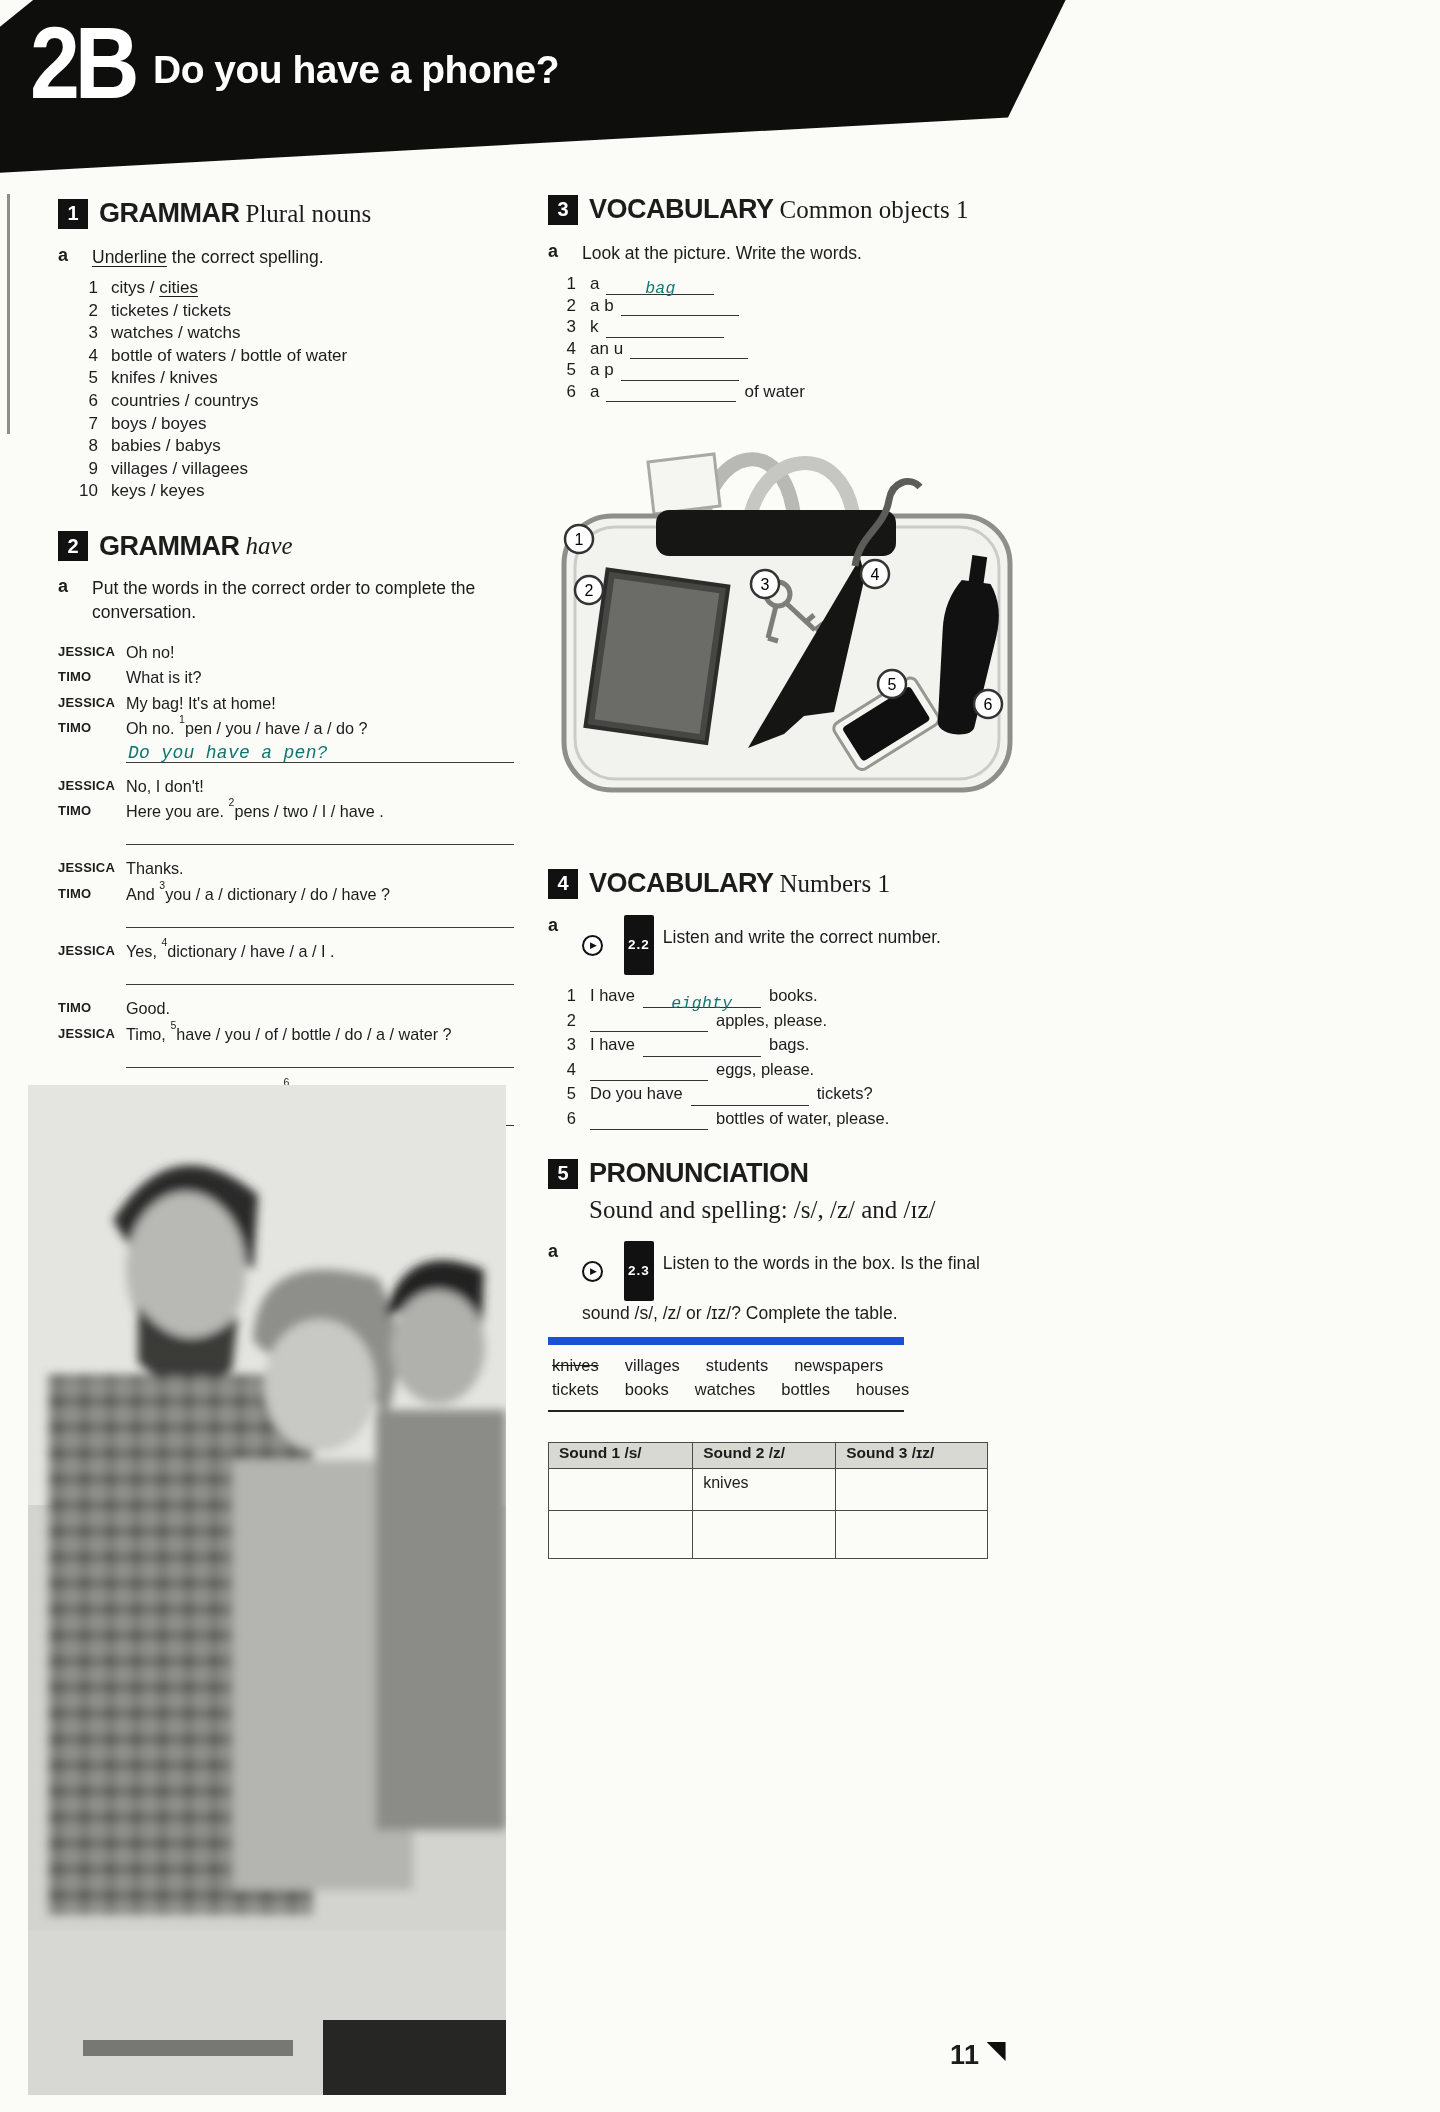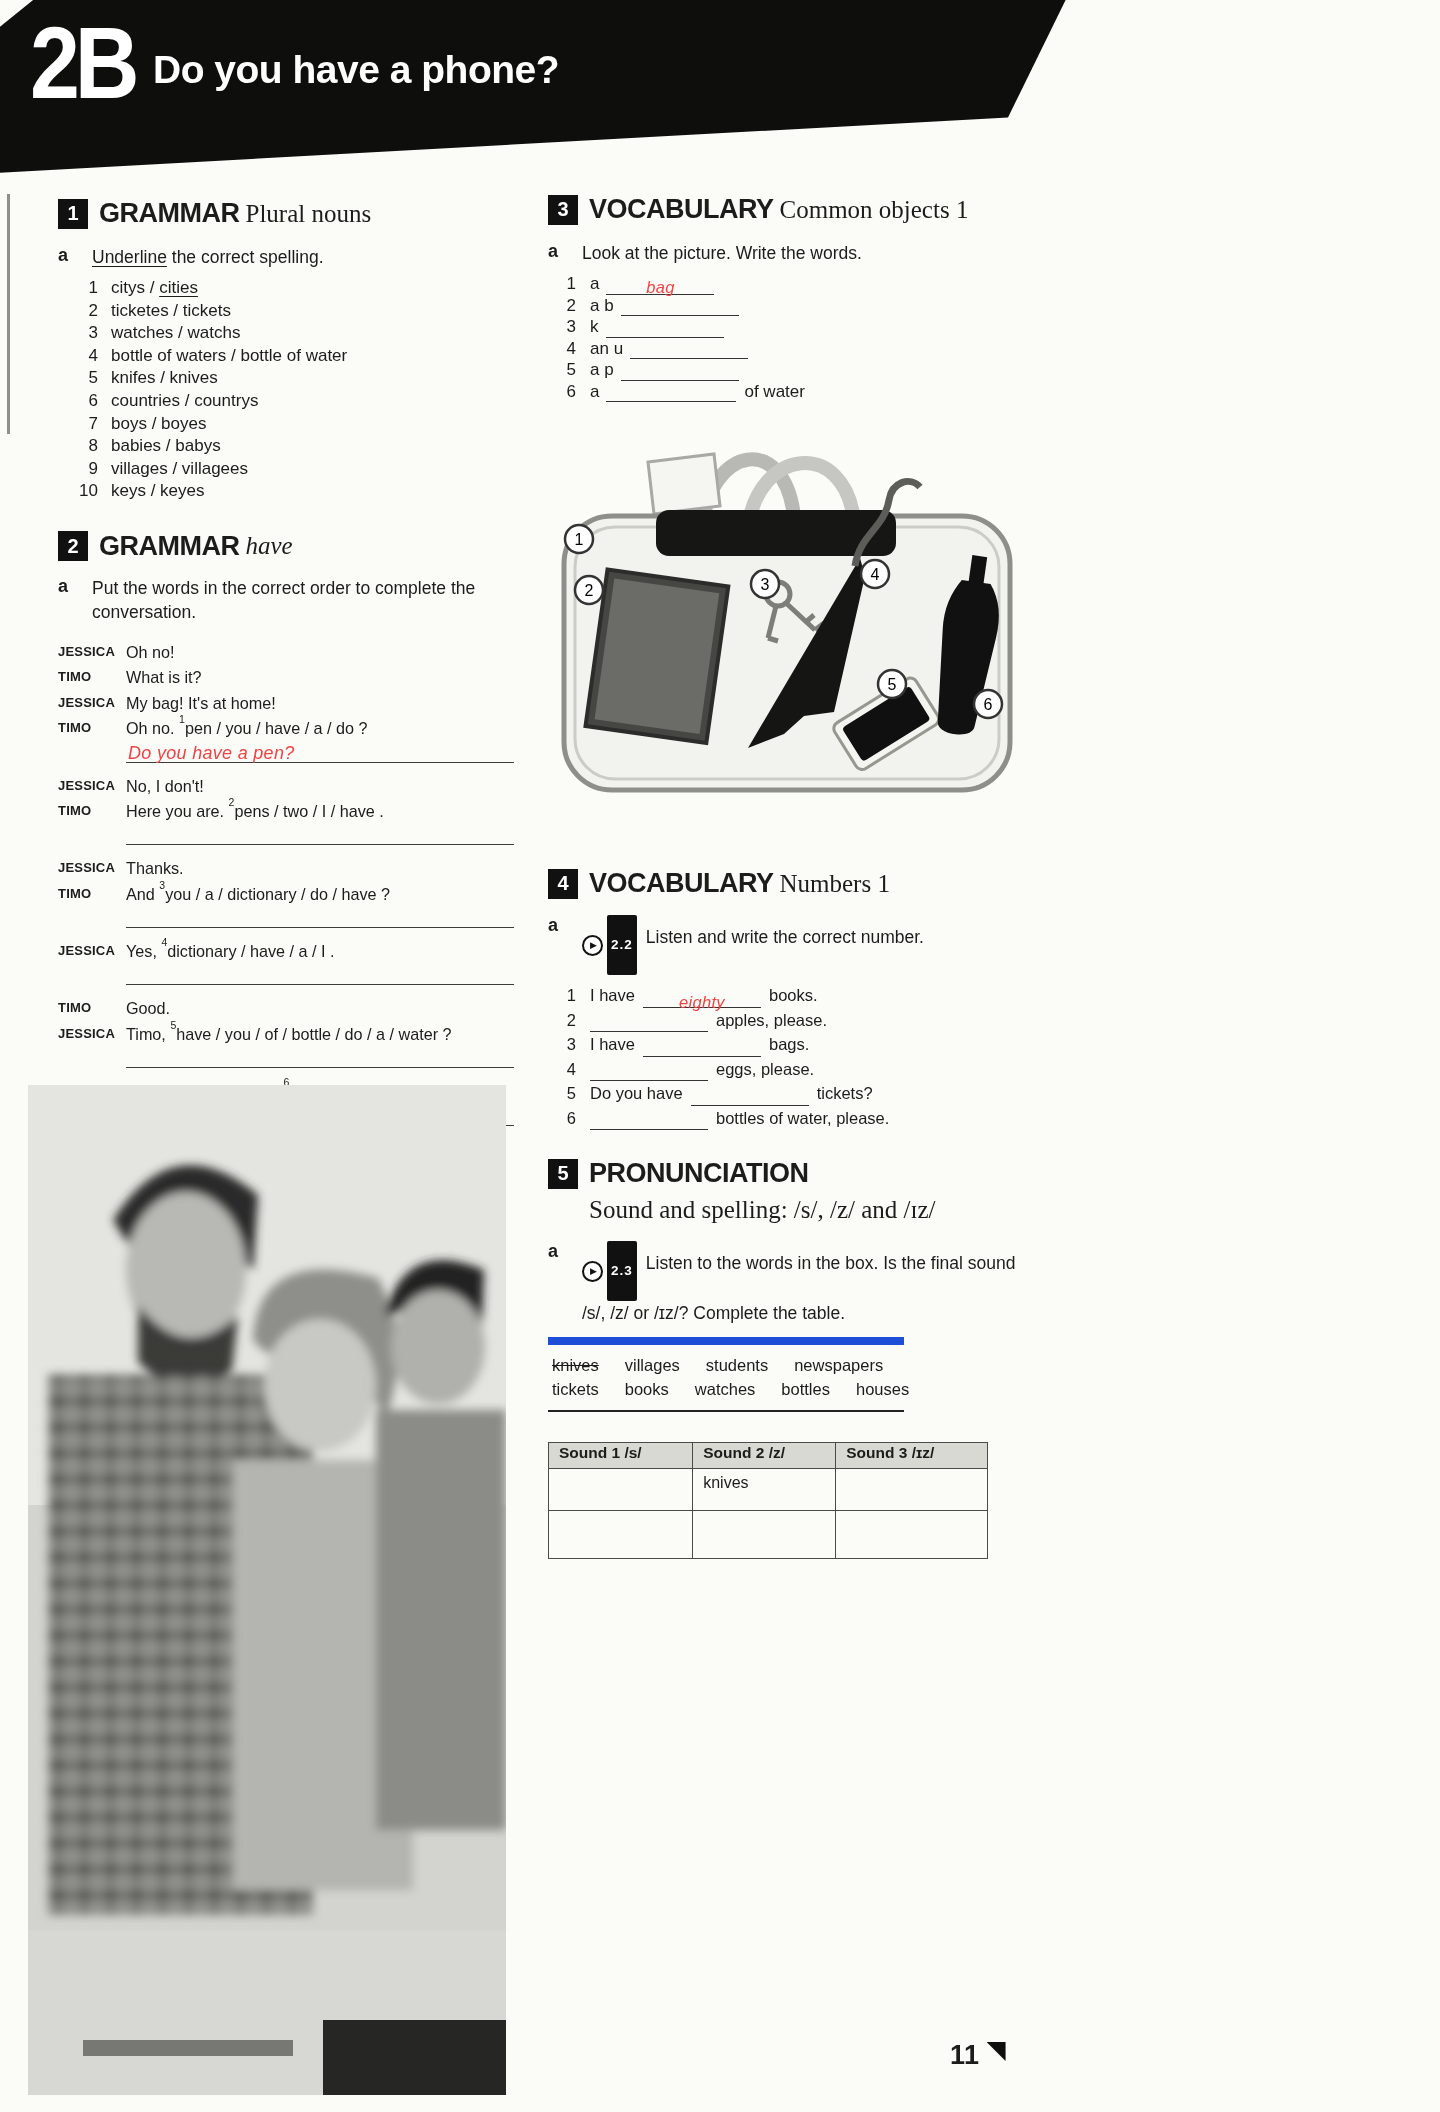--- a/index.html
+++ b/index.html
@@ -64,22 +64,22 @@
   .dialog { margin-top:14px; }
   .dlg-row { display:flex; min-height:21px; line-height:21px; }
   .dlg-row .sp { width:68px; flex-shrink:0; font-weight:bold; font-size:13px; letter-spacing:0.2px; padding-top:3px; }
   .dlg-row .dt { font-size:16.2px; }
   .dsup { font-size:10.5px; position:relative; top:-5px; }
   .ans-line {
     margin:3px 0 9px 68px; height:20px;
     border-bottom:1.3px solid #3c3c38;
   }
   .hand {
-    font-family:Liberation Sans, sans-serif; font-style:italic;
-    font-size:17px; letter-spacing:0.3px; color:#ef4444;
+    font-family:Liberation Mono, monospace; font-style:italic;
+    font-size:17px; letter-spacing:0.3px; color:#0f766e;
   }
   .ans-line .hand { font-size:18px; display:inline-block; padding-left:2px; }
 
   
   .photo { position:absolute; left:28px; top:1085px; width:478px; height:1010px; }
 
   
   .col-left  { position:absolute; left:58px;  top:198px; width:456px; }
   .col-right { position:absolute; left:548px; top:194px; width:478px; }
 
@@ -104,21 +104,21 @@
   
   .track { display:inline-flex; align-items:center; vertical-align:-5px; margin-right:9px; }
   .track .circ {
     width:21px; height:21px; border-radius:50%;
     border:2.5px solid #111; background:#fff; color:#111;
     font-size:9px; display:flex; align-items:center; justify-content:center;
     padding-left:2px;
   }
   .track .tnum {
     background:#111; color:#fff; font-weight:bold; font-size:13.5px;
-    padding:18px 4px; margin-left:4px; letter-spacing:1px; border-radius:2px;
+    padding:18px 4px; margin-left:21px; letter-spacing:1px; border-radius:2px;
   }
 
   
   .word-box {
     margin-top:12px; width:356px;
     border-top:8px solid #1d4ed8; border-bottom:2px solid #222;
     padding:8px 4px 9px; font-size:16.5px; line-height:24px;
   }
   .word-box span { margin-right:26px; }
   .strike { text-decoration:line-through; }

